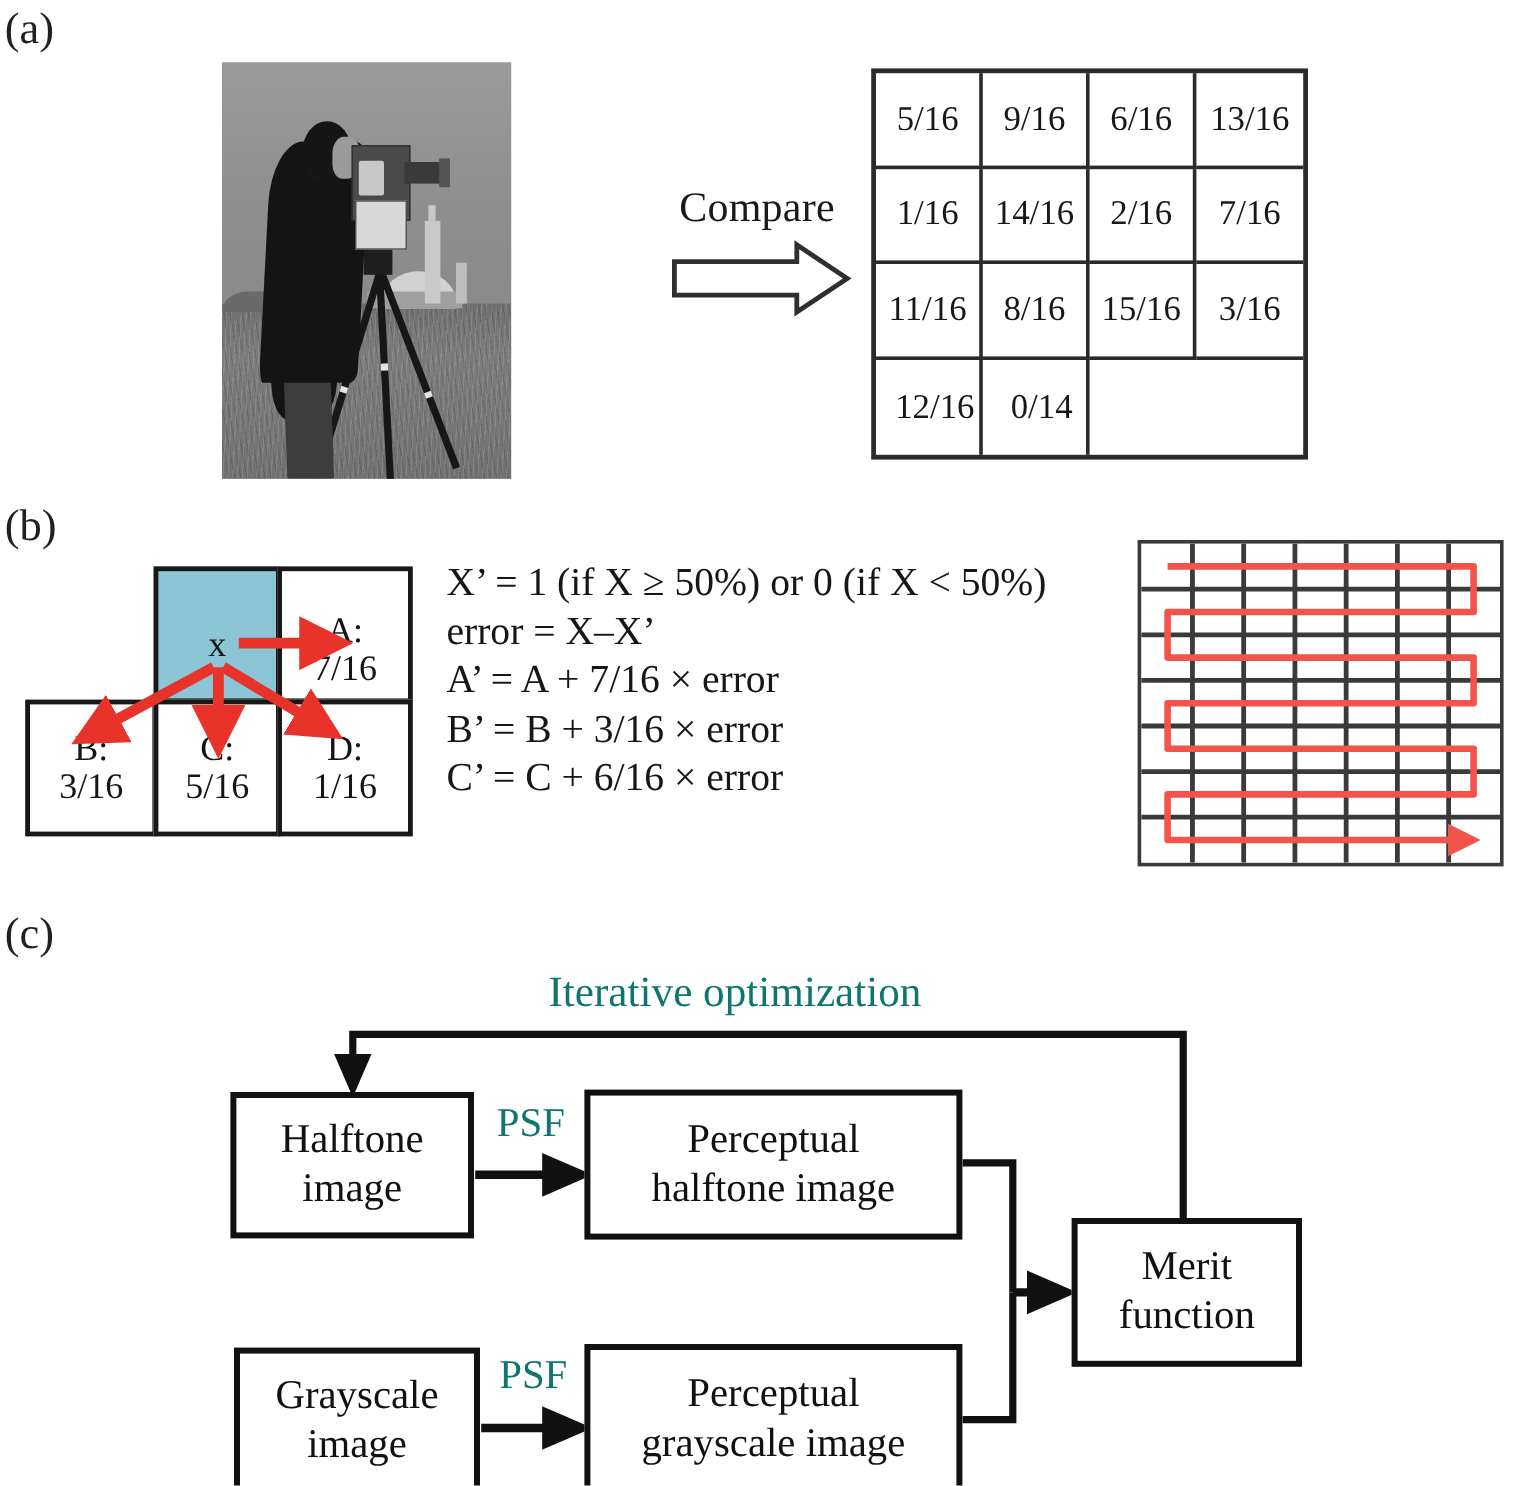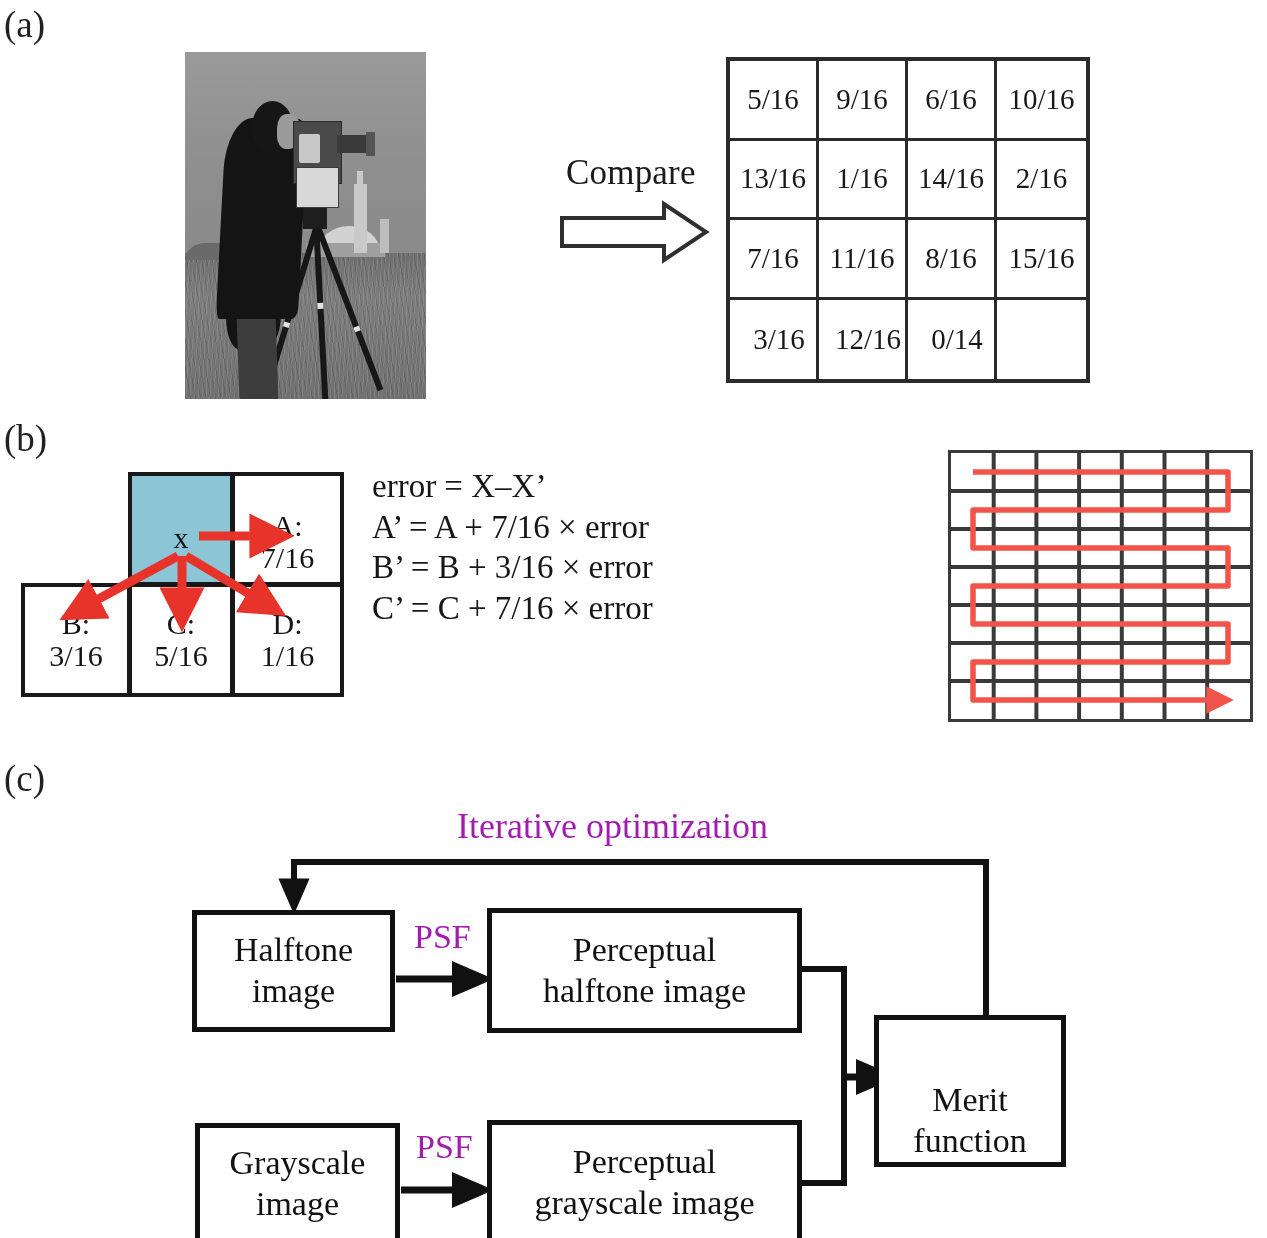--- a/index.html
+++ b/index.html
@@ -238,28 +238,28 @@
     align-items: center;
     justify-content: center;
     text-align: center;
     font-size: 34px;
     line-height: 1.2;
     color: #111111;
     z-index: 3;
   }
   #box-halftone      { left: 192px; top: 120px;  width: 203px; height: 122px; }
   #box-perc-halftone { left: 487px; top: 118px;  width: 315px; height: 125px; }
-  #box-merit         { left: 874px; top: 225px;  width: 192px; height: 152px; align-items: flex-end; }
+  #box-merit         { left: 893px; top: 225px;  width: 192px; height: 124px; }
   #box-grayscale     { left: 195px; top: 333px;  width: 205px; height: 122px; }
   #box-perc-gray     { left: 487px; top: 330px;  width: 315px; height: 125px; }
 
   .fc-label {
     position: absolute;
     font-size: 34px;
-    color: #a21caf;
+    color: #0f766e;
     z-index: 4;
     background: #ffffff;
     padding: 0 2px;
   }
   #psf-top    { left: 412px; top: 128px; }
   #psf-bottom { left: 414px; top: 338px; }
   #iter-title { left: 455px; top: 15px; font-size: 36px; }
 
   #fc-lines {
     position: absolute; left: 0; top: 0;
@@ -305,21 +305,20 @@
 <div id="compare-label">Compare</div>
 
 <svg id="compare-arrow" viewBox="0 0 150 65">
   <polygon points="2,18 104,18 104,4 146,32 104,60 104,46 2,46" fill="#ffffff" stroke="#2f2f2f" stroke-width="4" stroke-linejoin="miter"></polygon>
 </svg>
 
 <div id="bayer-matrix">
   <div class="bcell">5/16</div>
   <div class="bcell">9/16</div>
   <div class="bcell">6/16</div>
-  <div class="bcell">10/16</div>
   <div class="bcell">13/16</div>
   <div class="bcell">1/16</div>
   <div class="bcell">14/16</div>
   <div class="bcell">2/16</div>
   <div class="bcell">7/16</div>
   <div class="bcell">11/16</div>
   <div class="bcell">8/16</div>
   <div class="bcell">15/16</div>
   <div class="bcell">3/16</div>
   <div class="bcell">12/16</div>
@@ -360,24 +359,25 @@
 
     <line x1="160" y1="84" x2="62" y2="137" stroke="#e8332a" stroke-width="9" marker-end="url(#redhead)"></line>
 
     <line x1="164" y1="84" x2="164" y2="137" stroke="#e8332a" stroke-width="9" marker-end="url(#redhead)"></line>
 
     <line x1="168" y1="84" x2="248" y2="132" stroke="#e8332a" stroke-width="9" marker-end="url(#redhead)"></line>
   </svg>
 </div>
 
 <div id="fs-equations">
+  <div>X’ = 1 (if X ≥ 50%) or 0 (if X &lt; 50%)</div>
   <div>error = X–X’</div>
   <div>A’ = A + 7/16 × error</div>
   <div>B’ = B + 3/16 × error</div>
-  <div>C’ = C + 7/16 × error</div>
+  <div>C’ = C + 6/16 × error</div>
 </div>
 
 <div id="serpentine">
   <svg width="299" height="266" viewBox="0 0 299 266">
     <defs>
       <marker id="sphead" markerWidth="5" markerHeight="5" refX="1.2" refY="2.5" orient="auto">
         <path d="M0,0 L5,2.5 L0,5 z" fill="#f2534a"></path>
       </marker>
     </defs>
     <g stroke="#3a3a3a" stroke-width="4">

